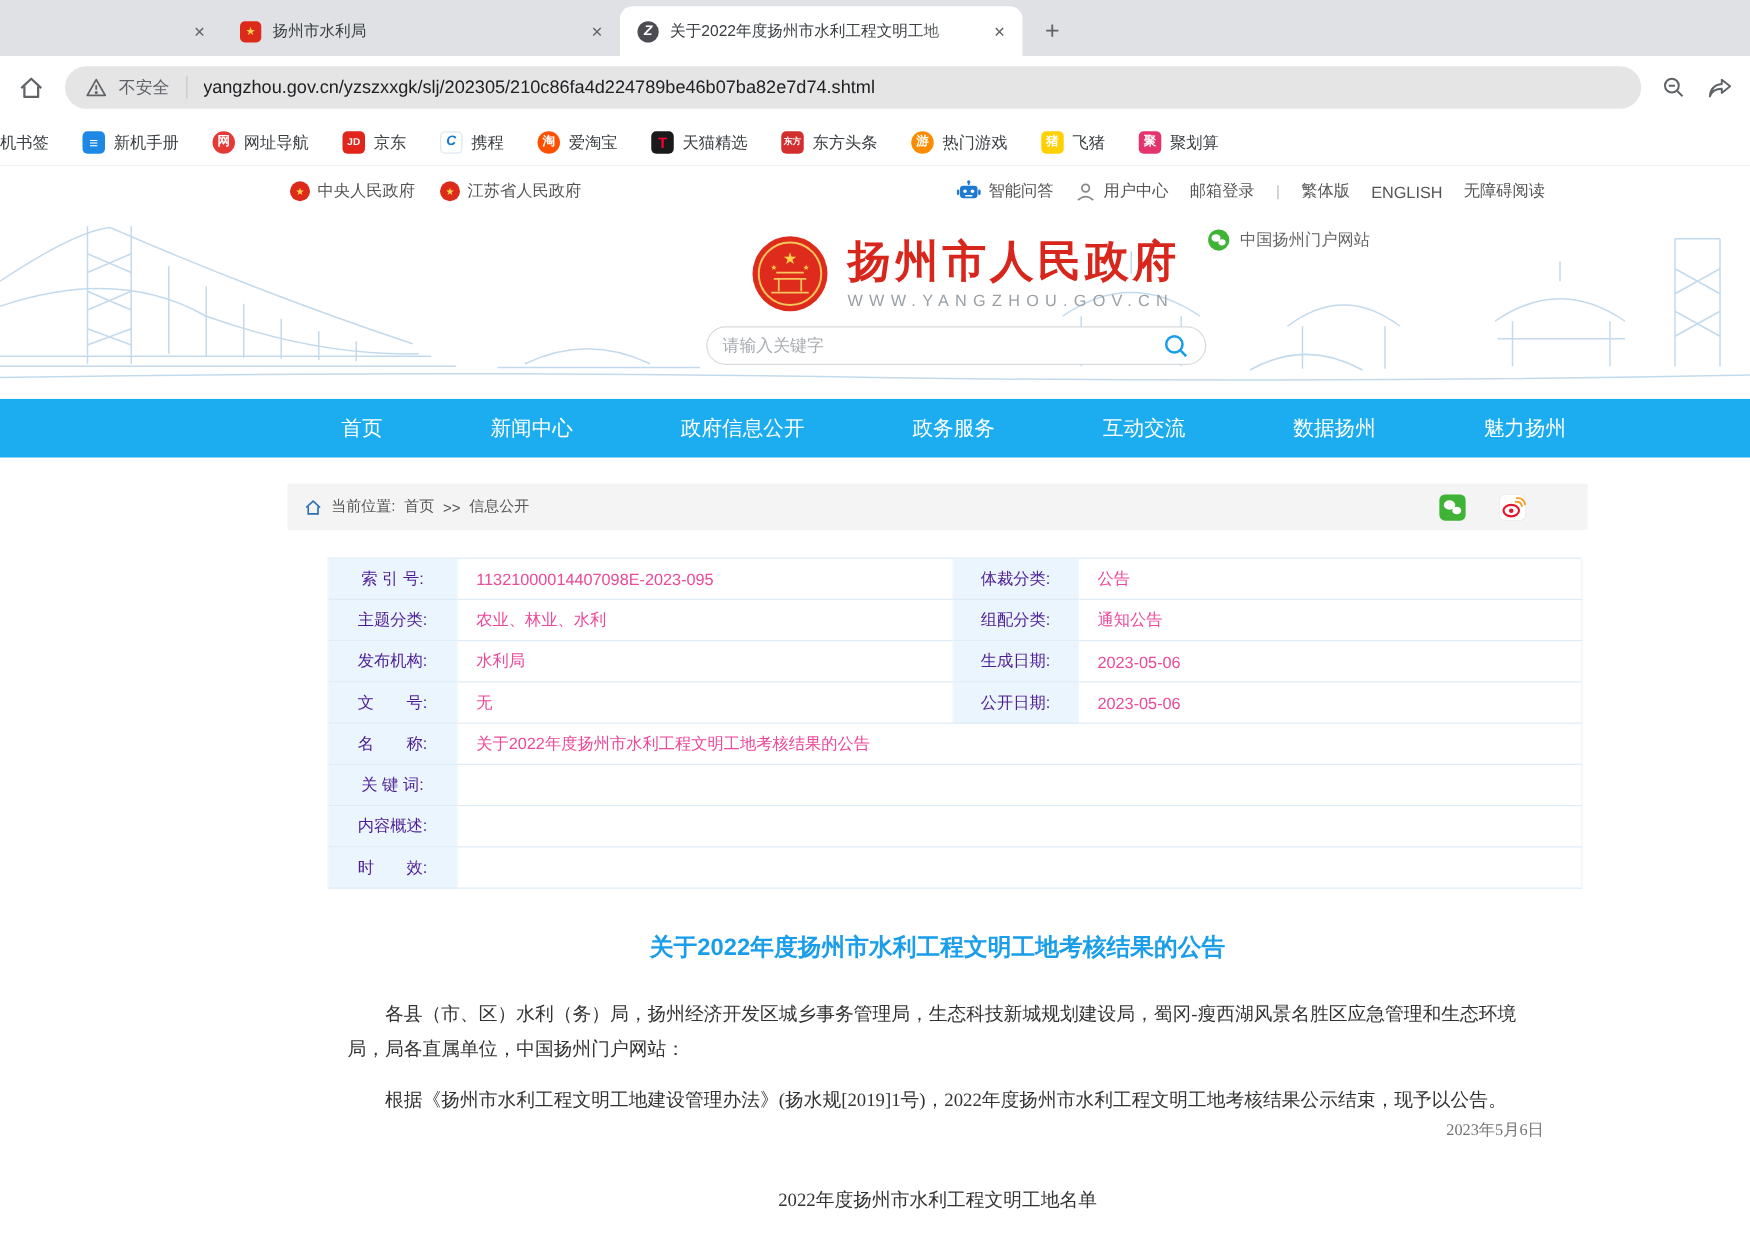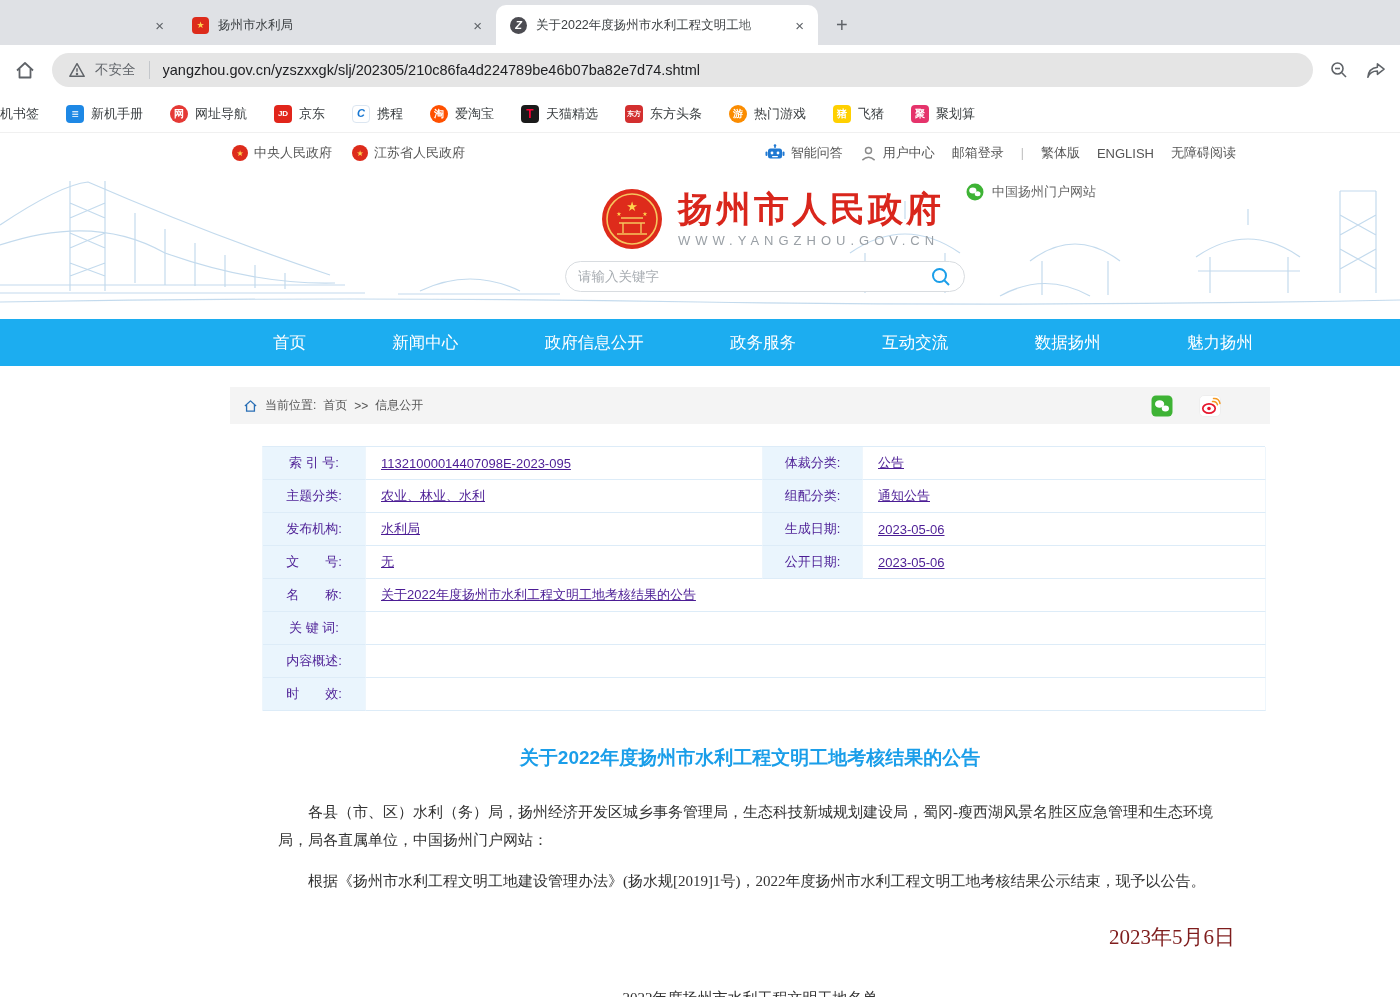--- a/index.html
+++ b/index.html
@@ -73,31 +73,31 @@
   .crumb-text { font-size:12px; color:#555; }
   .crumb-link { font-size:12px; color:#555; cursor:pointer; }
   .crumb-share { margin-left:auto; display:flex; align-items:center; gap:26px; padding-right:36px; }
 
   .infotable { width:1003px; margin:22px 0 0 32px; display:grid;
     grid-template-columns:103px 397px 100px 403px;
     border-top:1px solid #ddecf8; border-left:1px solid #eef6fc; }
   .cell { height:33px; border-bottom:1px solid #ddecf8; border-right:1px solid #eef6fc;
     display:flex; align-items:center; font-size:13px; }
   .cell-label { background:#eaf5fd; color:#4c1d95; justify-content:center; }
-  .cell-value { color:#4c1d95; padding-left:15px;text-decoration:underline; }
+  .cell-value { color:#ec4899; padding-left:15px; }
   .span3 { grid-column:2 / 5; }
 
   .article { font-family:"Liberation Serif", serif; }
   .article-title { text-align:center; color:#1a9ee9; font-size:19px; font-weight:bold; margin-top:34px;
     font-family:"Liberation Sans", sans-serif; }
   .article-para { width:944px; margin:0 auto; font-size:15px; color:#333; line-height:1.85;
     text-indent:2em; }
   .para-1 { margin-top:28px; }
   .para-2 { margin-top:13px; }
-  .article-date { text-align:right; padding-right:35px; font-size:21px; color:#7f1d1d; margin-top:28px; }
+  .article-date { text-align:right; padding-right:35px; font-size:13px; color:#737373; }
   .list-title { text-align:center; font-size:15px; color:#333; margin-top:38px; }
 </style>
 </head>
 <body>
 
 <div class="tabstrip">
   <div class="tab tab-partial">
     <span class="tab-close">×</span>
   </div>
   <div class="tab tab-inactive">

